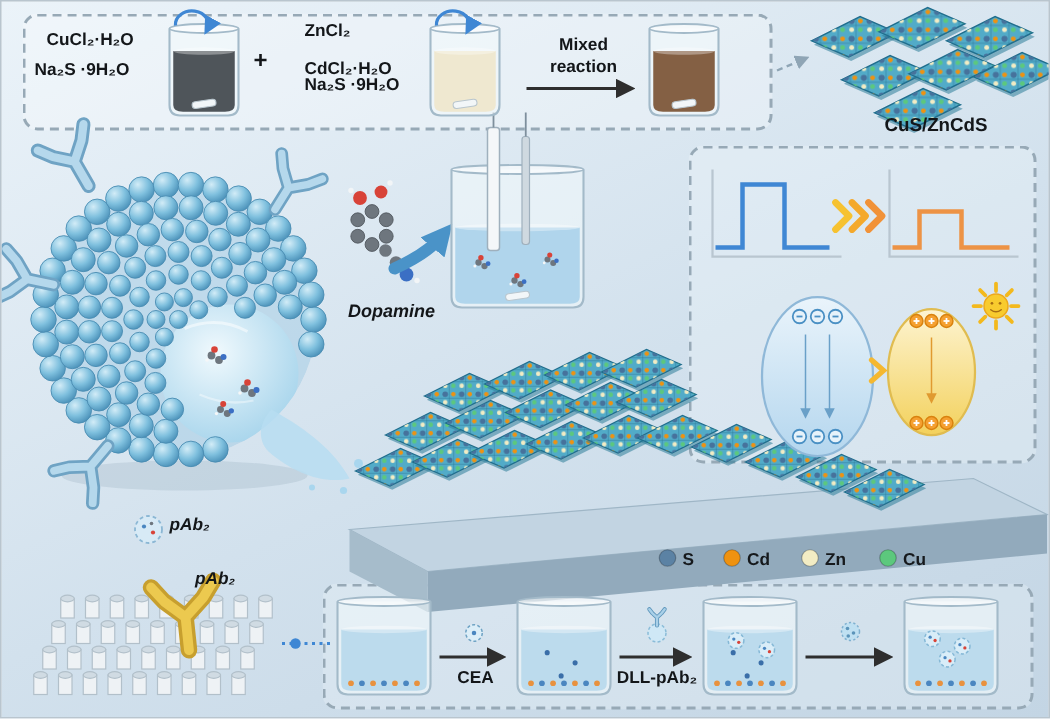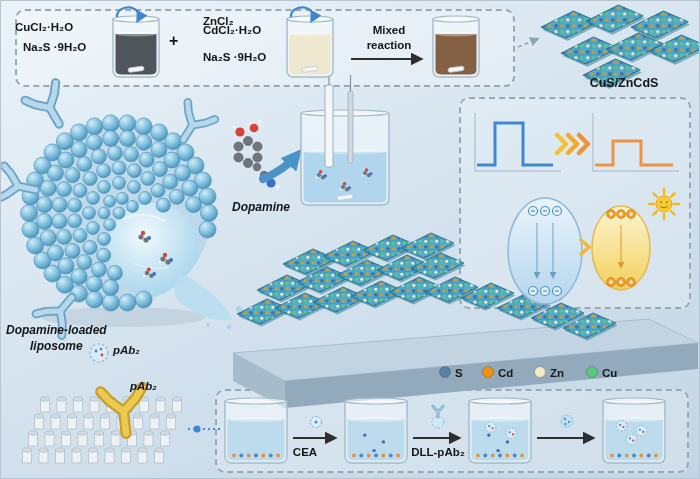--- a/index.html
+++ b/index.html
@@ -568,29 +568,27 @@
       <use href="#ab" transform="translate(437,409) scale(0.32)" style="--abo:#5b94ba;--abf:#a9d0e8;"></use>
     </g>
     <g>
       <circle cx="566" cy="420" r="6" fill="#bfe0f2" stroke="#7fb0d0" stroke-width="1" stroke-dasharray="1.5,1.5"></circle>
       <circle cx="564" cy="418" r="1.2" fill="#5b94ba"></circle>
       <circle cx="568" cy="421" r="1.2" fill="#5b94ba"></circle>
       <circle cx="564.5" cy="423" r="1.2" fill="#5b94ba"></circle>
     </g>
   </svg>
 
-  <div class="lbl" style="left:14px;top:19px">CuCl₂·H₂O</div>
+  <div class="lbl" style="left:30px;top:19px">CuCl₂·H₂O</div>
   <div class="lbl" style="left:22px;top:39px">Na₂S ·9H₂O</div>
   <div class="lbl" style="left:168px;top:30px;font-size:16px">+</div>
   <div class="lbl" style="left:202px;top:13px">ZnCl₂</div>
-  <div class="lbl" style="left:202px;top:22px">CdCl₂·H₂O</div>
+  <div class="lbl" style="left:202px;top:38px">CdCl₂·H₂O</div>
   <div class="lbl" style="left:202px;top:49px">Na₂S ·9H₂O</div>
   <div class="lbl ctr" style="left:575px;top:74px;width:96px;font-size:12.5px">CuS/ZnCdS</div>
   <div class="lbl ctr" style="left:348px;top:22px;width:80px">Mixed
 reaction</div>
   <div class="lbl it" style="left:231px;top:199px;font-size:12px">Dopamine</div>
-  <div class="lbl it" style="left:5px;top:322px;font-size:12px">Dopamine-loaded
-liposome</div>
   <div class="lbl it" style="left:112px;top:342px">pAb₂</div>
   <div class="lbl it" style="left:129px;top:378px">pAb₂</div>
-  <div class="lbl ctr" style="left:284px;top:444px;width:40px">CEA</div>
+  <div class="lbl ctr" style="left:296px;top:444px;width:40px">CEA</div>
   <div class="lbl ctr" style="left:400px;top:444px;width:74px">DLL-pAb₂</div>
 </div>
 
 </body></html>

